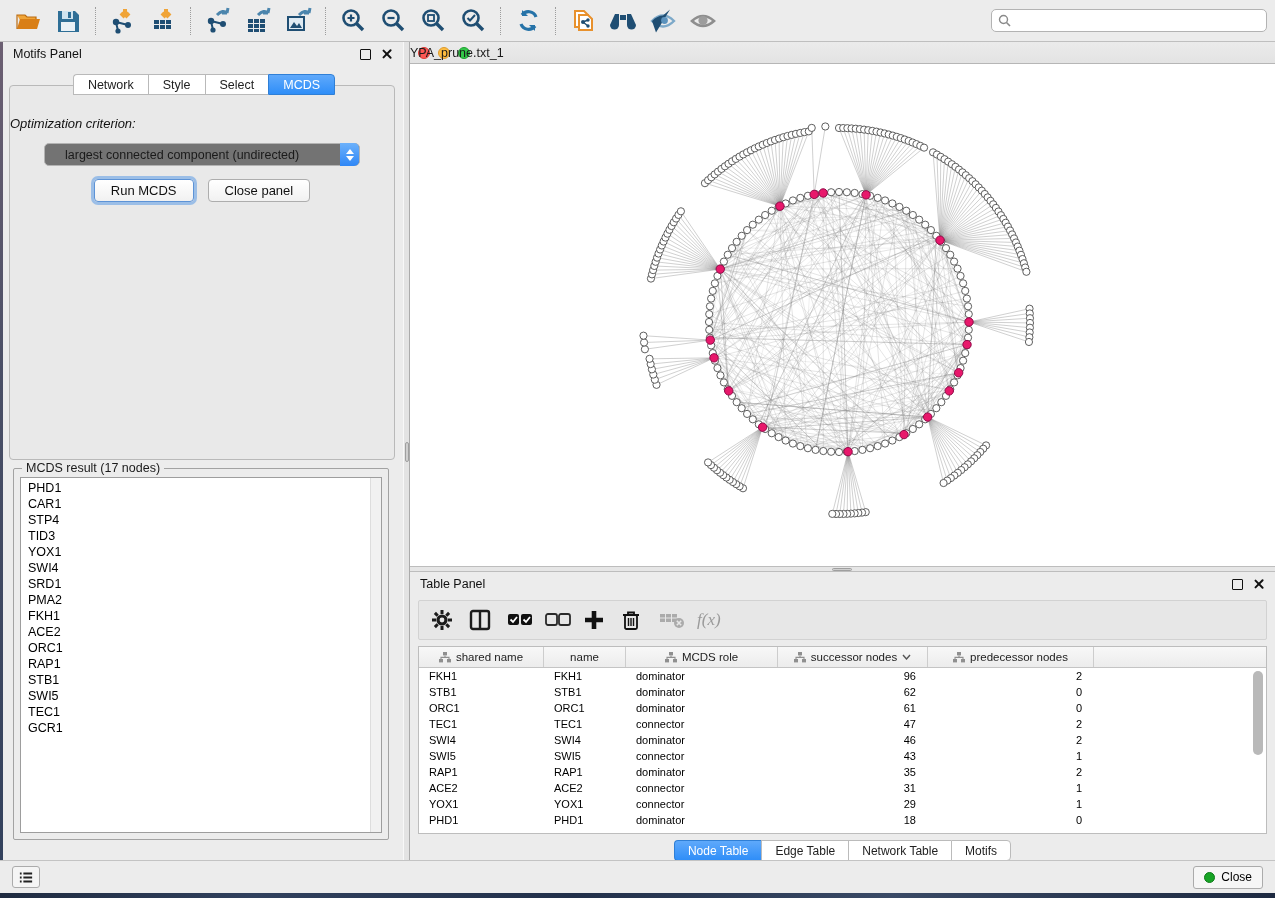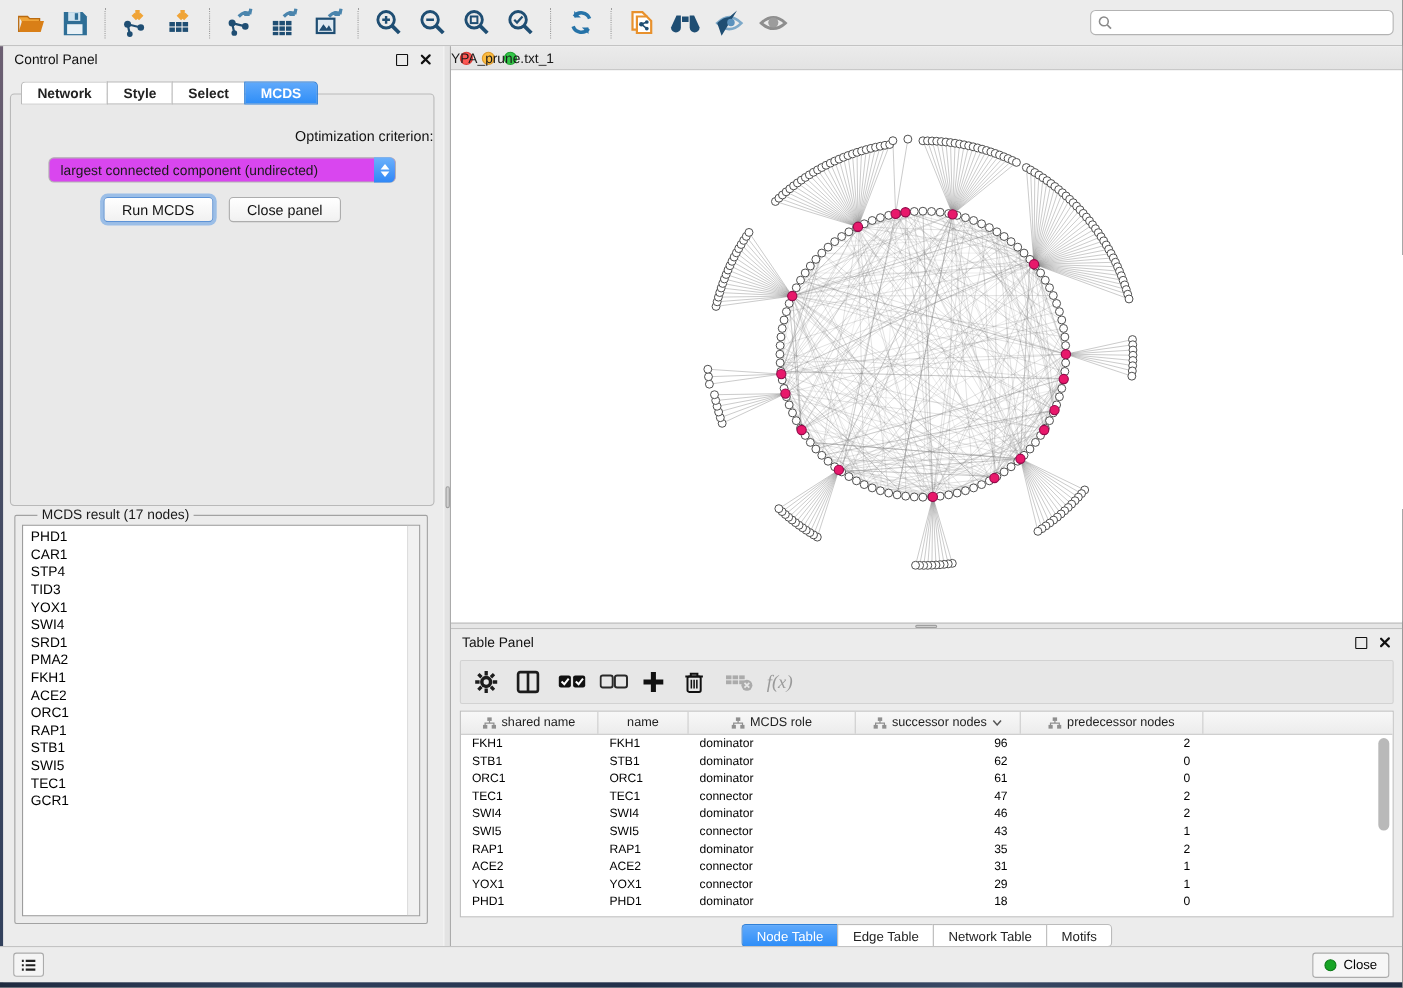--- a/index.html
+++ b/index.html
@@ -28,47 +28,47 @@
   .panel-head{height:24px;display:flex;align-items:center;padding:0 10px;font-size:12.5px;color:#111;}
   .panel-head .spacer{flex:1;}
   .float-btn{width:11px;height:11px;border:1.6px solid #111;border-radius:1px;margin-right:10px;}
   .xbtn{position:relative;width:12px;height:12px;}
   .xbtn::before,.xbtn::after{content:"";position:absolute;left:5px;top:0;width:2.4px;height:12px;
       background:#111;border-radius:1px;}
   .xbtn::before{transform:rotate(45deg);}
   .xbtn::after{transform:rotate(-45deg);}
 
   
-  .cp-tabs{position:absolute;left:16px;top:32px;width:100%;display:flex;justify-content:flex-start;z-index:2;font-weight:bold;}
+  .cp-tabs{position:absolute;left:1px;top:32px;width:100%;display:flex;justify-content:center;z-index:2;}
   .cp-tab{height:21px;padding:0 14px;display:flex;align-items:center;font-size:12.5px;background:#fff;
           border:1px solid #b9b9b9;border-right-width:0;color:#222;}
   .cp-tab:first-child{border-radius:4px 0 0 0;}
   .cp-tab:last-child{border-right-width:1px;border-radius:0 4px 0 0;}
   .cp-tab.active{background:linear-gradient(#5fa9fb,#2f8ef8);color:#fff;border-color:#2f7fd6;}
   .cp-content{position:absolute;left:6px;top:43px;width:386px;height:375px;background:#e9e9e9;
               border:1px solid #b9b9b9;border-radius:4px;}
-  .opt-label{margin-top:30px;text-align:right;font-size:13px;color:#111;}
-  .dropdown{margin:12px auto 0;width:316px;height:23px;background:#d946ef;border:1px solid #b3b3b3;
-            border-radius:5px;display:flex;align-items:center;position:relative;padding-left:10px;
+  .opt-label{margin-top:30px;text-align:left;font-size:13px;color:#111;font-style:italic;}
+  .dropdown{margin:12px auto 0;width:316px;height:23px;background:#737373;border:1px solid #b3b3b3;
+            border-radius:5px;display:flex;align-items:center;position:relative;padding-left:20px;
             font-size:12.5px;}
   .dd-step{position:absolute;right:0;top:-1px;width:19px;height:23px;border-radius:0 5px 5px 0;
            background:linear-gradient(#6cb1fb,#2f87f6);display:flex;flex-direction:column;
            align-items:center;justify-content:center;gap:2px;}
   .dd-step .up{width:0;height:0;border-left:4px solid transparent;border-right:4px solid transparent;
            border-bottom:5px solid #fff;}
   .dd-step .down{width:0;height:0;border-left:4px solid transparent;border-right:4px solid transparent;
            border-top:5px solid #fff;}
   .btn-row{display:flex;justify-content:center;gap:14px;margin-top:13px;}
   .mac-btn{height:23px;padding:0 16px;font-size:13px;background:linear-gradient(#ffffff,#f1f1f1);
            border:1px solid #adadad;border-radius:4px;color:#111;}
   .mac-btn.focused{box-shadow:0 0 0 3px rgba(114,168,230,.65);border-color:#5d93d6;}
 
   .result-group{position:absolute;left:10px;top:426px;width:376px;height:372px;
                 border:1px solid #a2a2a2;border-radius:2px;}
-  .result-title{position:absolute;left:8px;top:-8px;background:#ececec;padding:0 4px;font-size:12.5px;margin-left:12px;}
+  .result-title{position:absolute;left:8px;top:-8px;background:#ececec;padding:0 4px;font-size:12.5px;}
   .result-list{position:absolute;left:6px;top:8px;right:6px;bottom:6px;background:#fff;
                border:1px solid #9d9d9d;overflow:hidden;}
   .result-track{position:absolute;right:0;top:0;width:11px;height:100%;background:#f1f1f1;
                 border-left:1px solid #ddd;}
   .result-list ul{list-style:none;margin:2px 0 0 0;padding:0 0 0 7px;}
   .result-list li{font-size:12.5px;line-height:16px;color:#000;}
 
   
   .net-window{position:absolute;left:410px;top:42px;width:865px;height:524px;background:#fff;}
   .net-titlebar{height:22px;background:linear-gradient(#ebebeb,#e3e3e3);border-bottom:1px solid #b6b6b6;
@@ -272,21 +272,21 @@
           <path d="M8.5 8.5 L12 12" stroke="#8a8a8a" stroke-width="1.6"></path>
         </svg>
       <input placeholder="" style="">
     </div>
   </div>
 
   <div class="left-edge"></div>
 
   <div class="control-panel">
     <div class="panel-head">
-      <span>Control Panel</span>
+      <span>Motifs Panel</span>
       <span class="spacer"></span>
       <span class="float-btn"></span>
       <span class="xbtn"></span>
     </div>
     <div class="cp-tabs">
         <div class="cp-tab">Network</div>
         <div class="cp-tab">Style</div>
         <div class="cp-tab">Select</div>
         <div class="cp-tab active">MCDS</div>
       </div>

